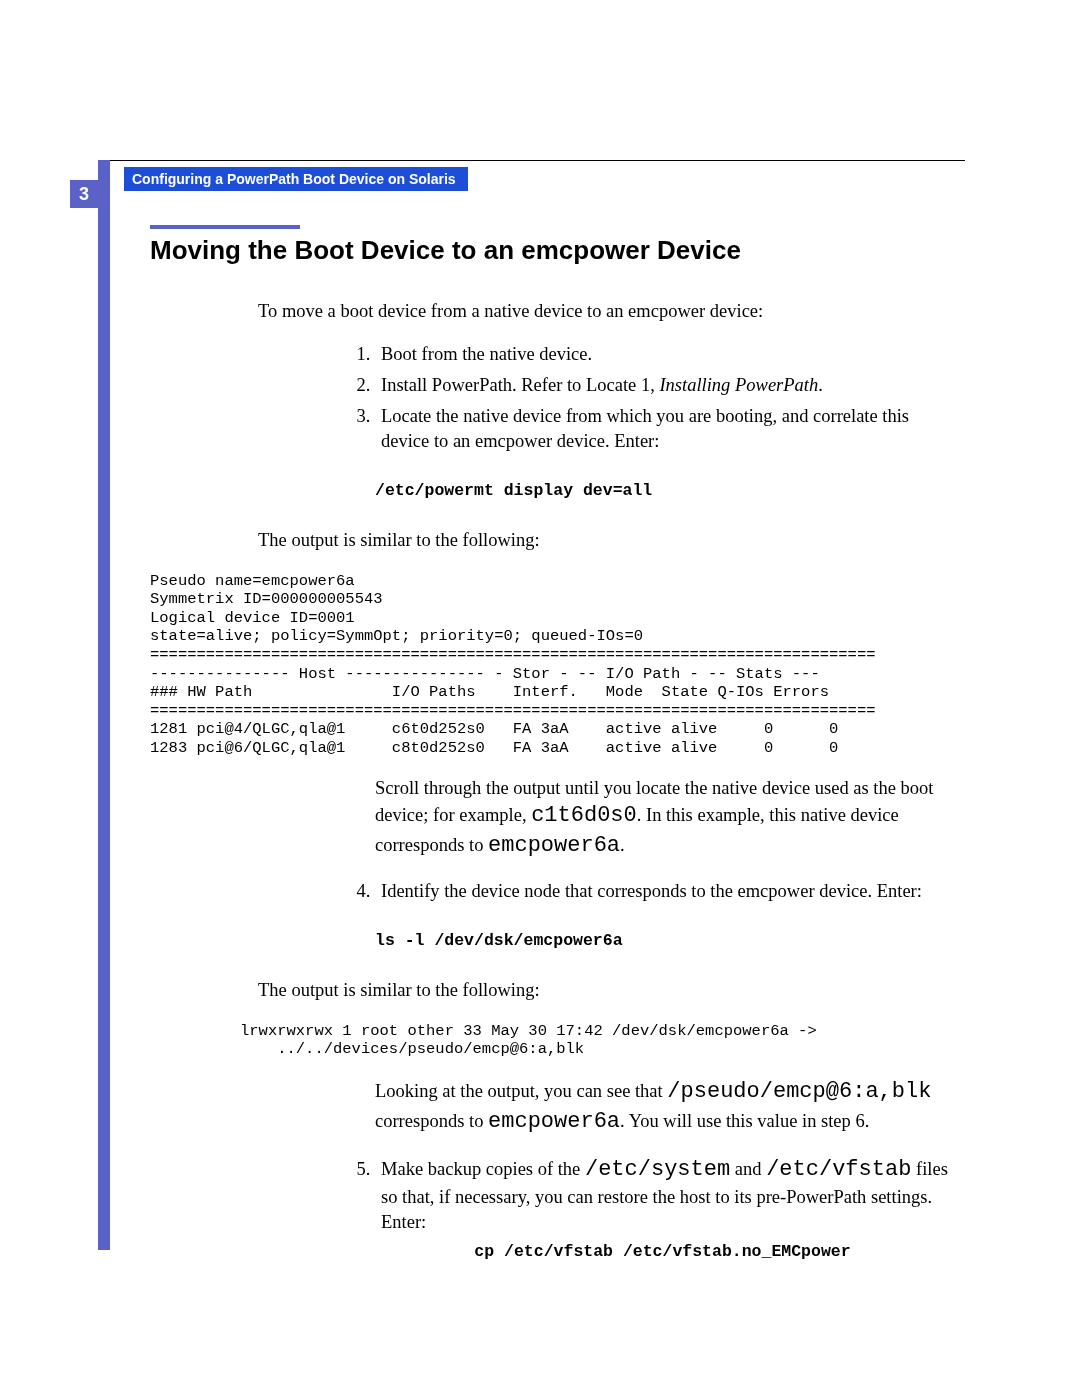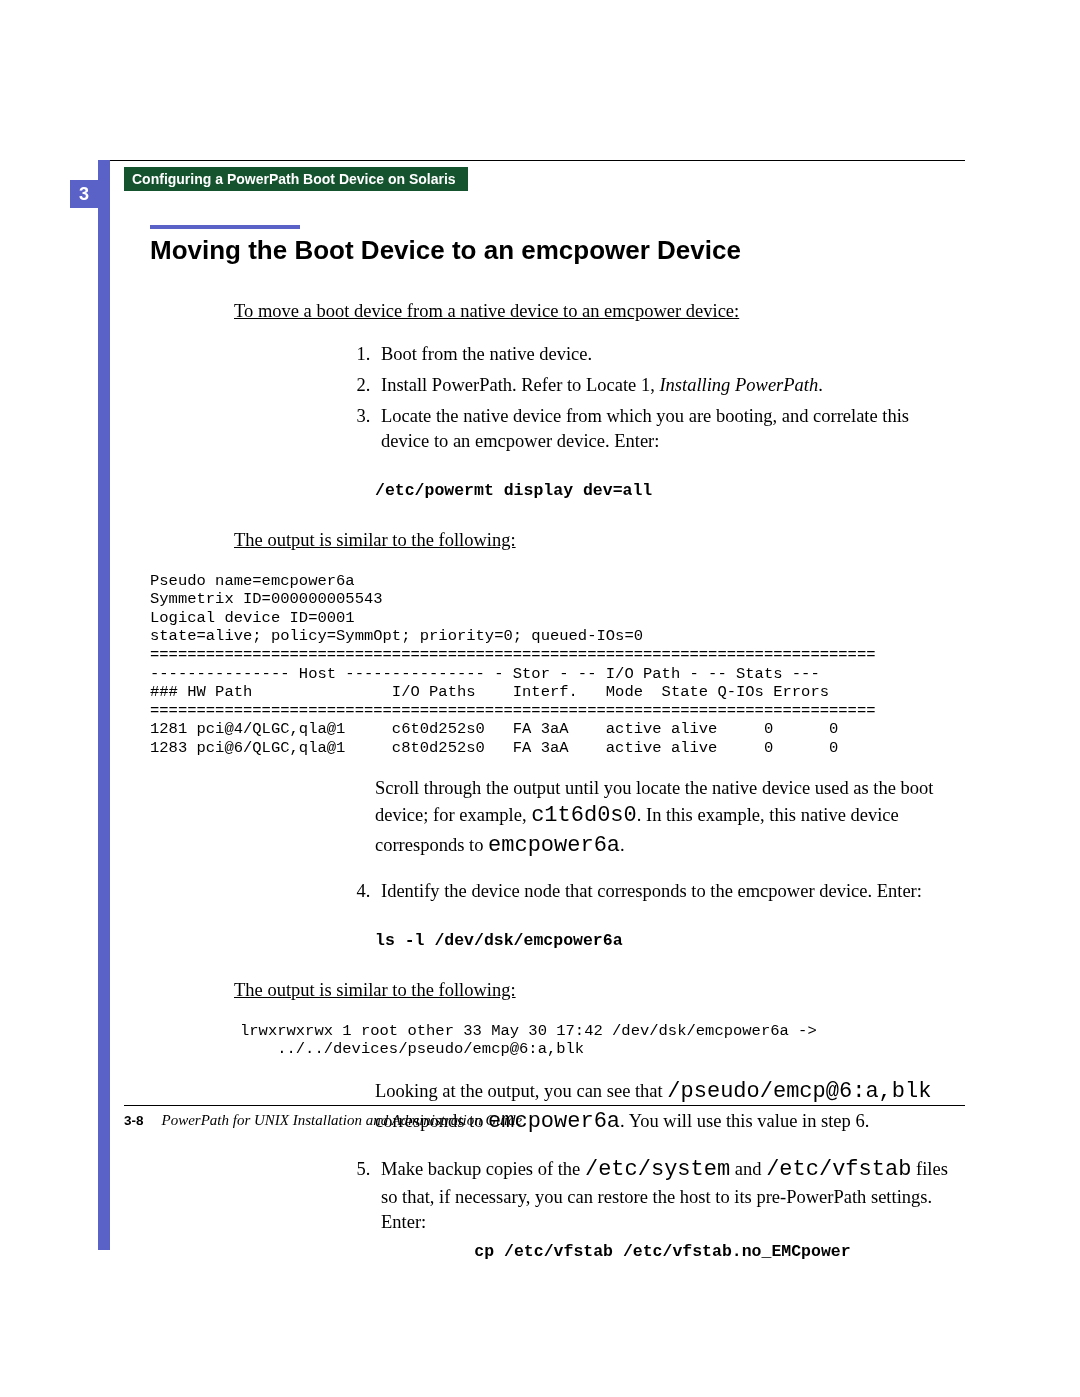--- a/index.html
+++ b/index.html
@@ -42,21 +42,21 @@
     left: 98px;
     top: 160px;
     width: 12px;
     height: 1090px;
     background: #5a61c7;
   }
   .header-title {
     position: absolute;
     left: 124px;
     top: 167px;
-    background: #14532d;
+    background: #1d4ed8;
     color: #fff;
     font-family: Arial, Helvetica, sans-serif;
     font-weight: bold;
     font-size: 14px;
     padding: 4px 12px 4px 8px;
   }
   .section-rule {
     position: absolute;
     left: 150px;
     width: 150px;
@@ -74,22 +74,21 @@
   }
   .content {
     position: absolute;
     left: 150px;
     top: 280px;
     width: 800px;
     font-size: 18.5px;
     line-height: 1.35;
   }
   .body-indent {
-    margin-left: 84px;
-    text-decoration: underline;
+    margin-left: 108px;
   }
   ol.steps {
     list-style: decimal;
     margin: 6px 0 0 225px;
     padding: 0;
   }
   ol.steps > li {
     padding-left: 6px;
     margin-bottom: 6px;
   }
@@ -207,21 +206,14 @@
     <ol class="steps" start="5">
       <li>
         <span>Make backup copies of the </span><span class="mono-inline">/etc/system</span><span> and </span><span class="mono-inline">/etc/vfstab</span><span> files so that, if necessary, you can restore the host to its pre-PowerPath settings. Enter:</span>
       </li>
     </ol>
 
     <div class="cmd" style="margin-top:0;text-align:center;">cp /etc/vfstab /etc/vfstab.no_EMCpower</div>
 
   </div>
 
-  <div class="footer">
-    <div class="footer-rule"></div>
-    <div class="footer-row">
-      <span class="pg">3-8</span>
-      <span class="doc">PowerPath for UNIX Installation and Administration Guide</span>
-    </div>
-  </div>
 
 </div>
 
 </body></html>

